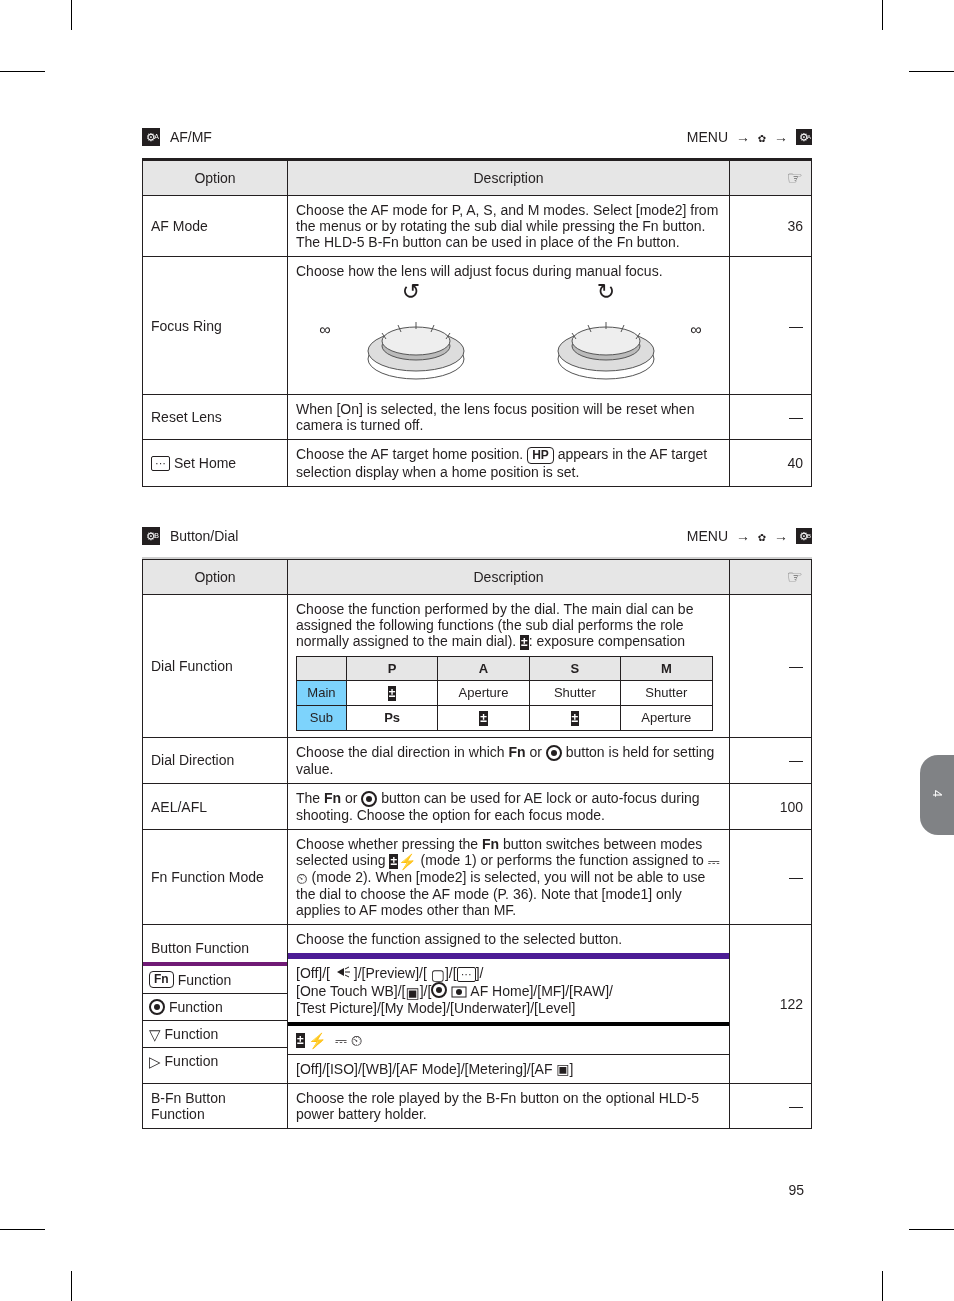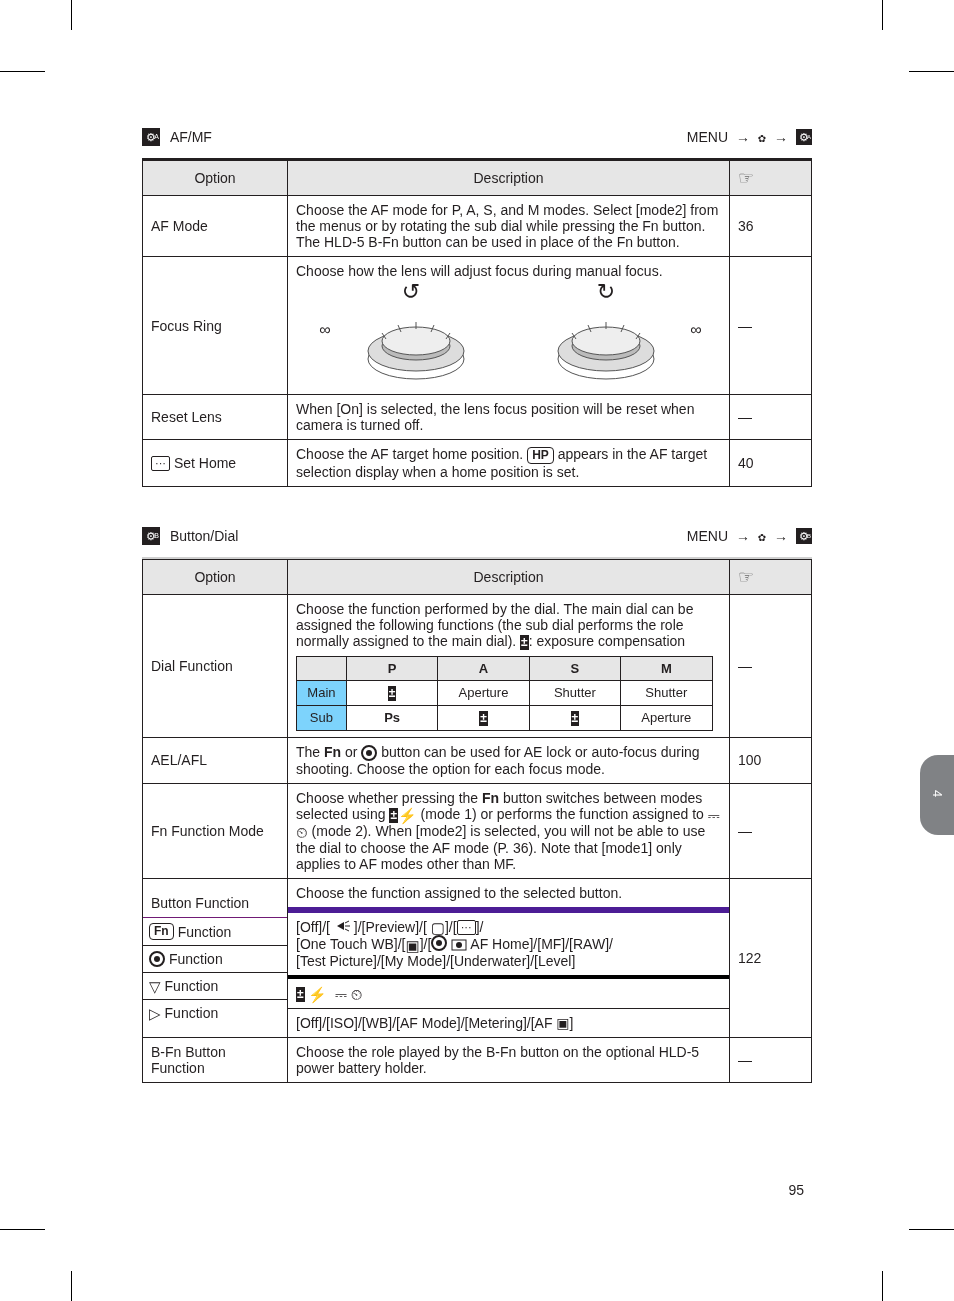--- a/index.html
+++ b/index.html
@@ -94,21 +94,21 @@
     border: 1px solid #231f20;
     padding: 6px 8px;
     vertical-align: middle;
     text-align: left;
   }
   table.m thead th {
     background: #e6e6e6;
     font-weight: normal;
     text-align: center;
   }
-  table.m td.ref, table.m th.ref { text-align: left; margin-top: 12px; }
+  table.m td.ref, table.m th.ref { text-align: right; margin-top: 12px; }
   .hand-icon::before { content: "☞"; font-size: 18px; color: #6b6b6b; }
 
   
   .dial-row { text-align: center; }
   .dial-cell { display: inline-block; width: 45%; position: relative; }
   .dial { display: inline-block; margin: 4px auto; }
   .infinity { position: absolute; top: 42px; font-size: 16px; }
   .infinity.left { left: 4px; }
   .infinity.right { right: 0; }
   .curved-arrow { font-size: 22px; display: block; margin-bottom: 2px; }
@@ -358,20 +358,27 @@
                     <td><span class="glyph ev">±</span></td>
                     <td><span class="glyph ev">±</span></td>
                     <td>Aperture</td>
                   </tr>
                 </tbody>
               </table>
             </td>
             <td class="ref">—</td>
           </tr>
 
+          <tr>
+            <td>Dial Direction</td>
+            <td>
+              Choose the dial direction in which <b>Fn</b> or <span class="glyph rec"></span> button is held for setting value.
+            </td>
+            <td class="ref">—</td>
+          </tr>
 
           <tr>
             <td>AEL/AFL</td>
             <td>
               The <b>Fn</b> or <span class="glyph rec"></span> button can be used for AE lock or auto-focus during shooting. Choose the option for each focus mode.
             </td>
             <td class="ref">100</td>
           </tr>
 
           <tr>
@@ -381,21 +388,21 @@
               <span class="glyph ev">±</span><span class="glyph flash"></span>
               (mode 1) or performs the function assigned to
               <span class="glyph seq"></span><span class="glyph timer"></span>
               (mode 2). When [mode2] is selected, you will not be able to use the dial to choose the AF mode (P. 36). Note that [mode1] only applies to AF modes other than MF.
             </td>
             <td class="ref">—</td>
           </tr>
 
           <tr>
             <td class="nopad">
-              <div style="padding:6px 8px;border-bottom:1px solid #701a75;">Button Function</div>
+              <div style="padding:6px 8px;border-bottom:4px solid #701a75;">Button Function</div>
               <div class="bf-label" style="border-bottom:1px solid #231f20;width:auto;">
                 <span class="rounded-box">Fn</span>
                 <span>Function</span>
               </div>
               <div class="bf-label" style="border-bottom:1px solid #231f20;width:auto;">
                 <span class="glyph rec"></span>
                 <span>Function</span>
               </div>
               <div class="bf-label" style="border-bottom:1px solid #231f20;width:auto;">
                 <span class="glyph tri-down"></span>

